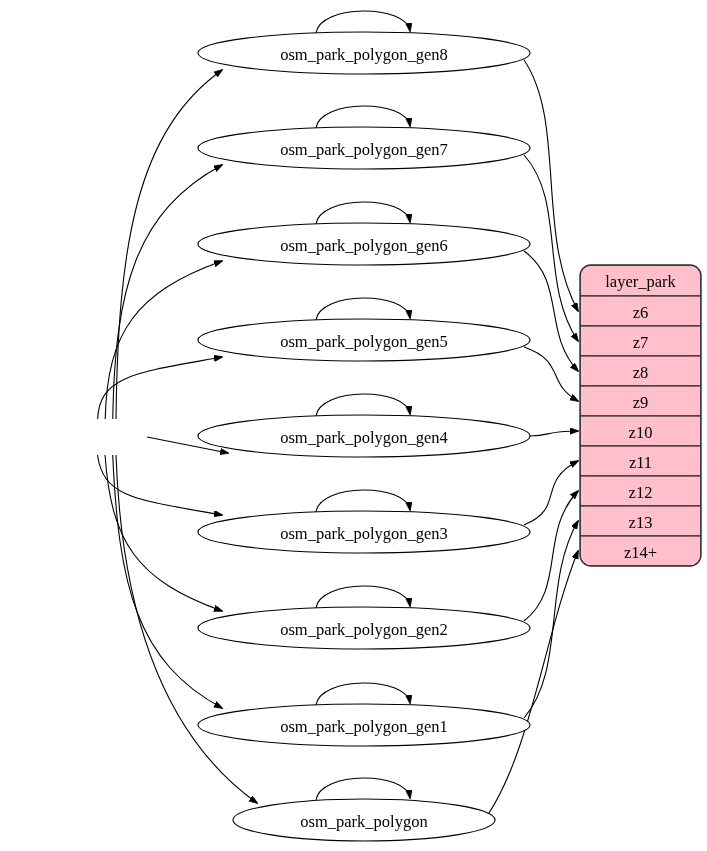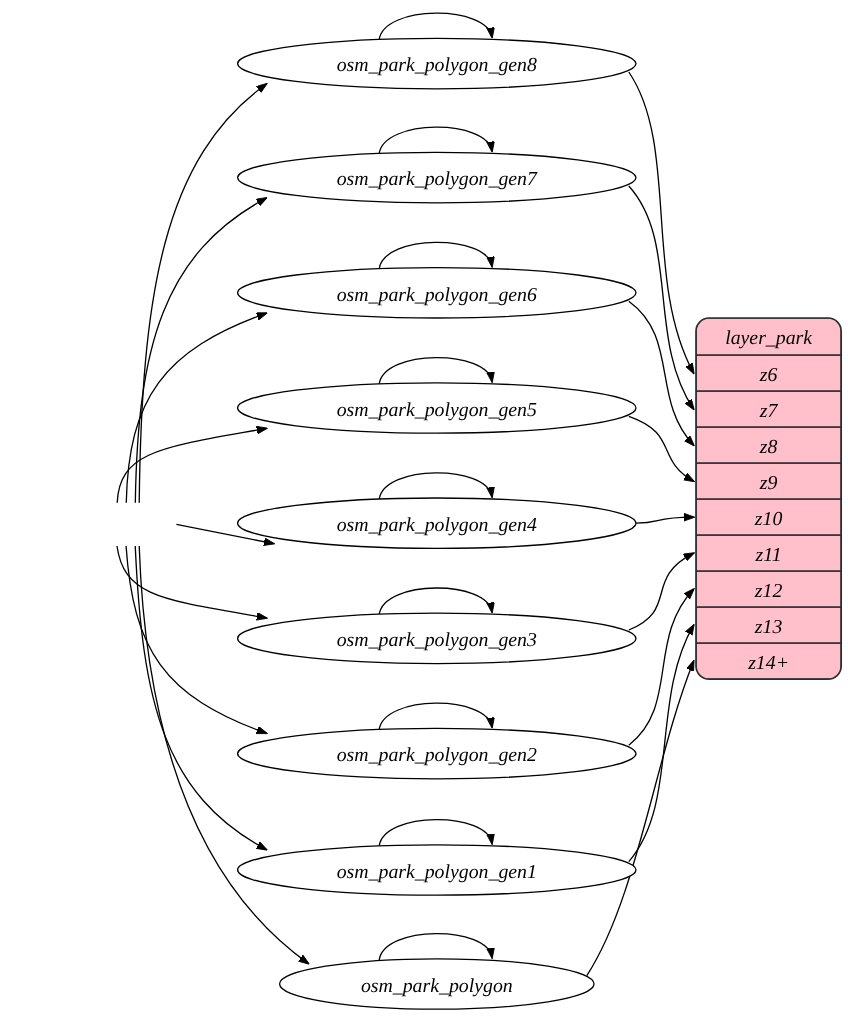--- a/index.html
+++ b/index.html
@@ -1,17 +1,17 @@
 <!DOCTYPE html>
 <html><head>
 <meta charset="utf-8">
 <style>
   html,body{margin:0;padding:0;background:#ffffff;}
   #root{position:relative;width:707px;height:851px;background:#ffffff;overflow:hidden;
-        font-family:"Liberation Serif","DejaVu Serif",serif;font-style:italic;}
+        font-family:"Liberation Serif","DejaVu Serif",serif;}
   svg#graph{position:absolute;left:0;top:0;width:707px;height:851px;}
   .node-ellipse{fill:#ffffff;stroke:#000000;stroke-width:1.1;}
   .edge-path{fill:none;stroke:#000000;stroke-width:1.1;}
   .arrow{fill:#000000;stroke:#000000;stroke-width:0.7;}
   .node-label{font-family:"Liberation Serif","DejaVu Serif",serif;font-size:16.5px;
               fill:#000000;text-anchor:middle;dominant-baseline:central;}
   .tbl-cell-text{font-family:"Liberation Serif","DejaVu Serif",serif;font-size:16.5px;
               fill:#000000;text-anchor:middle;dominant-baseline:central;}
   .tbl-rect{stroke:#2e2e2e;stroke-width:1.2;}
   .tbl-outline{fill:none;stroke:#2e2e2e;stroke-width:1.4;}

